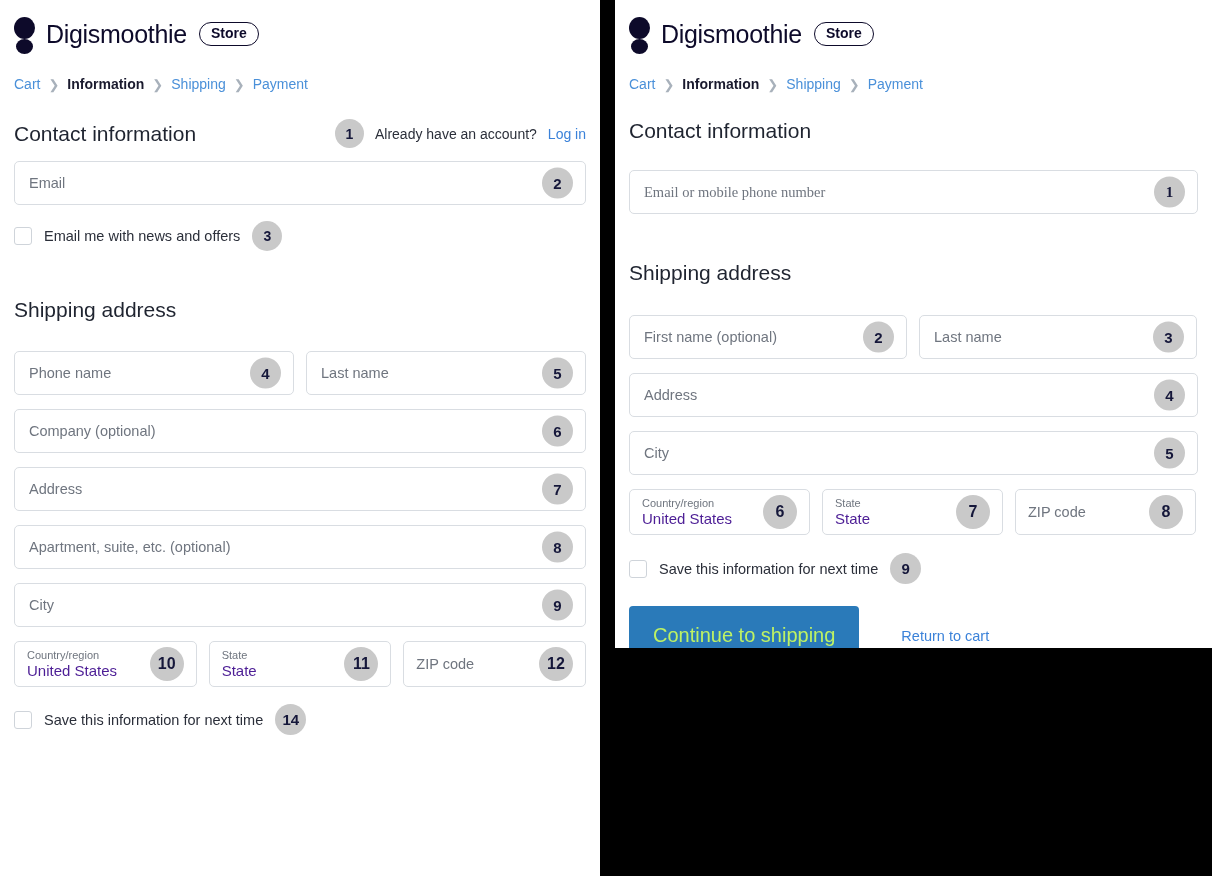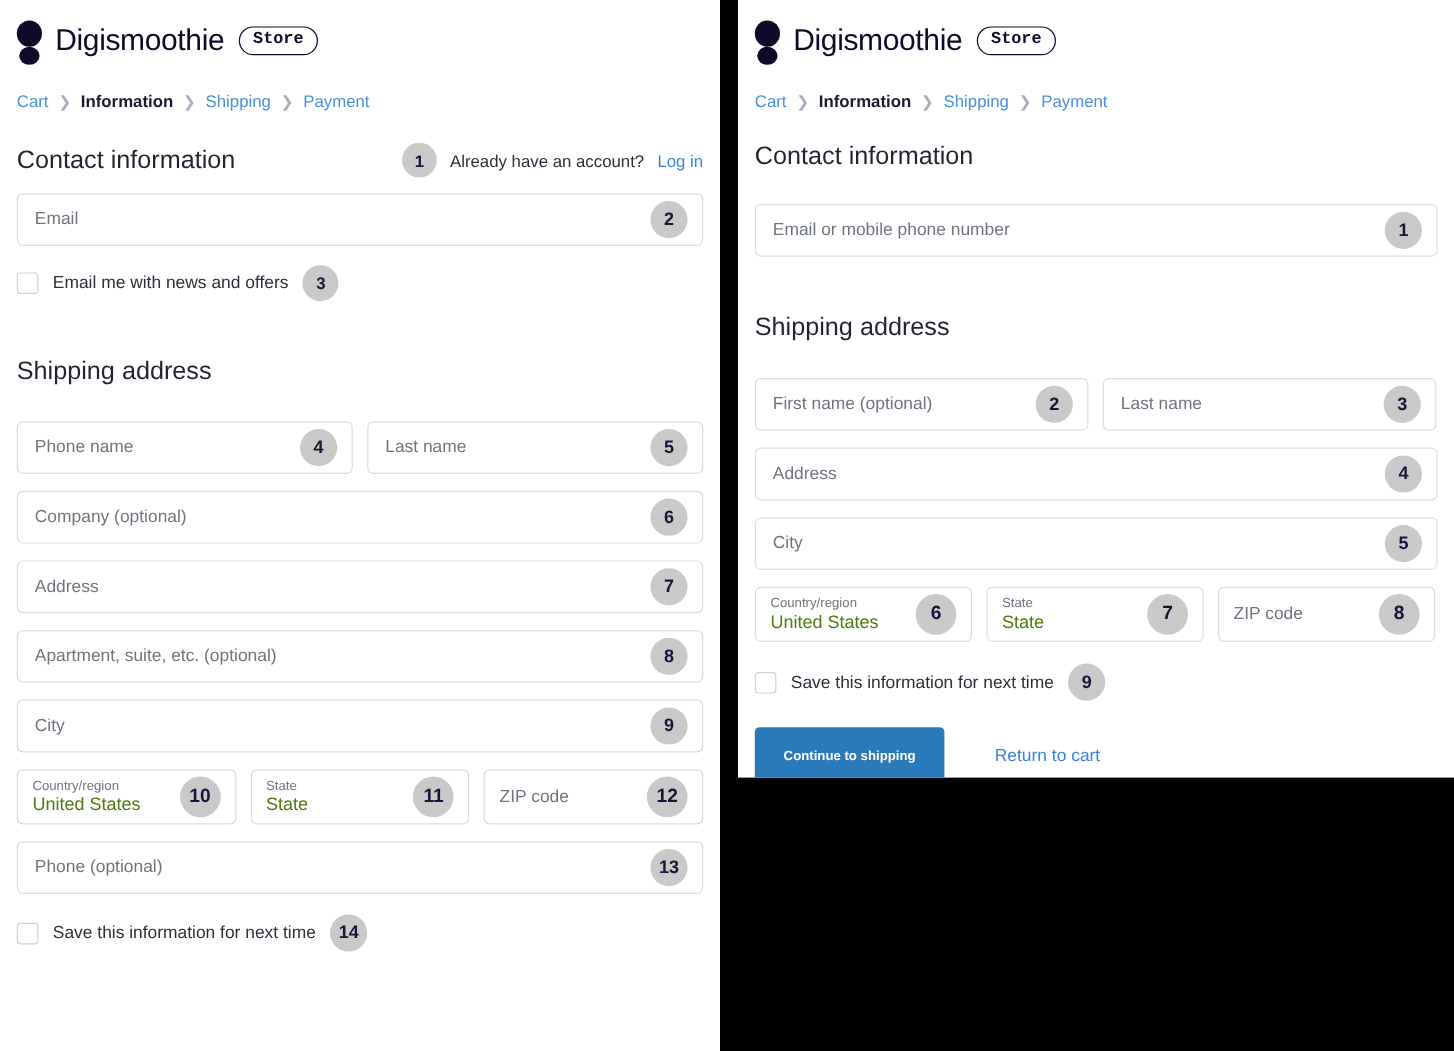--- a/index.html
+++ b/index.html
@@ -31,21 +31,21 @@
   .logo-mark .dot-bot {
     position: absolute; left: 2px; top: 24px;
     width: 17px; height: 15px; border-radius: 50%; background: #0d0a2a;
   }
   .logo-word {
     font-size: 25px; color: #0d0a2a; letter-spacing: -0.3px; line-height: 1;
   }
   .store-pill {
     border: 1.6px solid #0d0a2a; border-radius: 14px;
     padding: 3px 11px 4px 11px; font-size: 14px; font-weight: bold;
-    color: #0d0a2a; line-height: 1.1; margin-left: 2px; font-family: Liberation Mono, monospace;
+    color: #0d0a2a; line-height: 1.1; margin-left: 2px;
   }
 
   
   .crumbs { display: flex; align-items: center; gap: 8px; margin-top: 22px; font-size: 14px; }
   .crumb { color: #4a90d9; text-decoration: none; white-space: nowrap; }
   .crumb.current { color: #1a1a2e; font-weight: bold; }
   .crumb-sep { color: #a8b1bb; font-size: 13px; line-height: 1; }
 
   
   .section-title {
@@ -65,36 +65,36 @@
     position: relative; height: 44px; border: 1px solid #d9dde2;
     border-radius: 5px; background: #fff; display: flex; align-items: center;
     padding: 0 14px; margin-top: 13px; width: 100%;
   }
   .field .ph { font-size: 14.5px; color: #6f757f; }
   .row { display: flex; gap: 12px; margin-top: 13px; }
   .row .field { margin-top: 0; }
 
   .sel-stack { display: flex; flex-direction: column; justify-content: center; line-height: 1.15; }
   .sel-label { font-size: 11px; color: #6f757f; }
-  .sel-value { font-size: 15px; color: #4d7c0f; }
+  .sel-value { font-size: 15px; color: #4c1d95; }
   .field.select { height: 46px; padding: 0 12px; }
 
   
   .check-row { display: flex; align-items: center; gap: 12px; margin-top: 16px; }
   .cbox {
     width: 18px; height: 18px; border: 1px solid #cfd4da; border-radius: 3px;
     background: #fff; flex: none;
   }
   .check-label { font-size: 14.5px; color: #2b2f3a; }
 
   
   .actions { display: flex; align-items: center; gap: 26px; margin-top: 26px; }
   .btn-primary {
-    border: none; border-radius: 4px; color: #ffffff;
-    font-size: 11px; font-weight: bold; padding: 18px 24px;
+    border: none; border-radius: 4px; color: #bef264;
+    font-size: 20px; font-weight: normal; padding: 18px 24px;
     cursor: pointer; font-family: inherit;
   }
   .link-plain { font-size: 14.5px; text-decoration: none; margin-left: 16px; }
 
   
   .badge {
     position: absolute; border-radius: 50%;
     background: #c9c9c9; color: #15173a;
     font-weight: bold; display: flex; align-items: center; justify-content: center;
     z-index: 5;
@@ -203,24 +203,20 @@
             <span class="sel-value">State</span>
           </span>
           <span class="badge lg in-field-right">11</span>
         </div>
         <div class="field select" style="width:184px;">
           <span class="ph">ZIP code</span>
           <span class="badge lg in-field-right">12</span>
         </div>
       </div>
 
-      <div class="field" style="margin-top:14px;">
-        <span class="ph">Phone (optional)</span>
-        <span class="badge md in-field-right">13</span>
-      </div>
 
       <div class="check-row" style="margin-top:17px;">
         <span class="cbox"></span>
         <span class="check-label">Save this information for next time</span>
         <span class="inline-badge" style="width:31px;height:31px;font-size:15px;text-align:center;">14</span>
       </div>
 
 
     </div>
   </div>
@@ -244,21 +240,21 @@
         <span class="crumb-sep">❯</span>
         <a class="crumb current" href="#">Information</a>
         <span class="crumb-sep">❯</span>
         <a class="crumb" href="#">Shipping</a>
         <span class="crumb-sep">❯</span>
         <a class="crumb" href="#">Payment</a>
       </nav>
 
       <h2 class="section-title">Contact information</h2>
 
-      <div class="field" style="margin-top:27px;">
+      <div class="field" style="margin-top:27px;font-family:Liberation Serif, serif;">
         <span class="ph">Email or mobile phone number</span>
         <span class="badge md in-field-right">1</span>
       </div>
 
       <h2 class="section-title" style="margin-top:47px;">Shipping address</h2>
 
       <div class="row" style="margin-top:30px;">
         <div class="field" style="width:278px;">
           <span class="ph">First name (optional)</span>
           <span class="badge md in-field-right">2</span>

